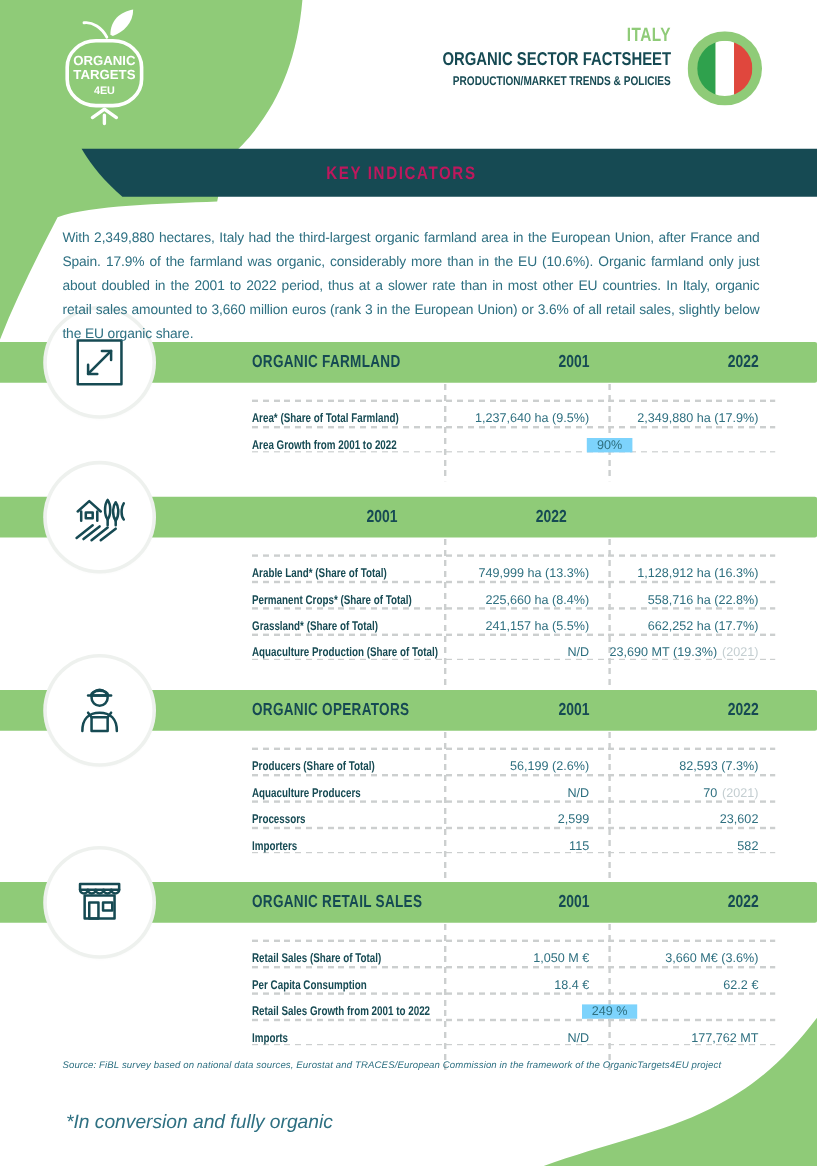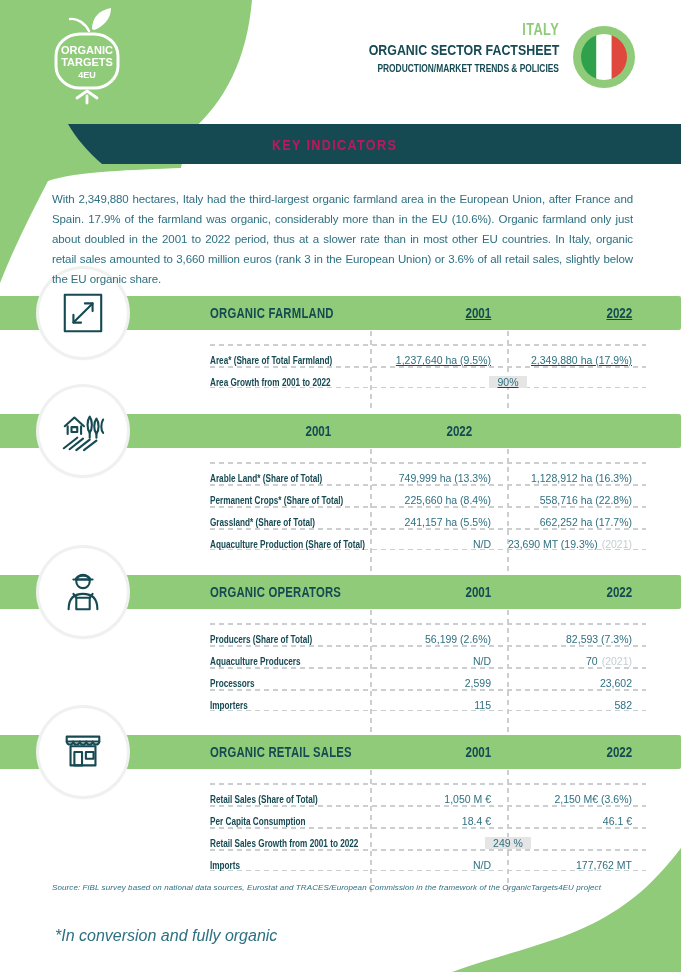--- a/index.html
+++ b/index.html
@@ -34,21 +34,21 @@
 
   
   .intro {
     position:absolute; top:189px; left:52px; width:581px; z-index:2;
     font-size:11.5px; line-height:20px; color:#2E7082; text-align:justify;
     letter-spacing:-0.1px;
   }
 
   
   .section { position:absolute; left:0; width:681px; z-index:1; }
-  .section.s1{ top:296px;text-decoration:underline; } .section.s2{ top:414px; }
+  .section.s1{ top:285px; } .section.s2{ top:414px; }
   .section.s3{ top:575px; } .section.s4{ top:735px; }
 
   .band {
     position:relative; height:34px; background:#8FCB78;
     display:flex; align-items:center; padding-left:210px;
     border-radius:0 2px 2px 0;
   }
   .band-title-wrap { width:160px; overflow:visible; }
   .band-title { font-size:14.5px; font-weight:bold; color:#164A53; letter-spacing:.3px; }
   .yh  { display:flex; justify-content:flex-end; align-items:center;
@@ -72,21 +72,21 @@
   .row::before { content:""; position:absolute; top:0; left:0; right:0; height:1.5px;
            background:repeating-linear-gradient(90deg,#cccfcf 0 5px, transparent 5px 9px); }
   .rows::after { content:""; position:absolute; bottom:0; left:0; right:0; height:1.5px;
            background:repeating-linear-gradient(90deg,#cccfcf 0 5px, transparent 5px 9px); }
   .lab  { width:160px; overflow:visible; font-size:10.5px; font-weight:bold; color:#164A53; }
   .cell { display:flex; justify-content:flex-end; align-items:center;
           white-space:nowrap; font-size:10.5px; color:#2F7080; }
   .c1 { width:137px; padding-right:16px; }
   .c2 { width:139px; padding-right:14px; }
   .span-cell { width:276px; justify-content:center; }
-  .spanval { background:#e5e5e5; padding:0 8px; }
+  .spanval { background:#7dd3fc; padding:0 8px; }
   .note { margin-left:4px; color:#C4CED1; }
 
   
   .source { position:absolute; left:52px; top:883px; z-index:2;
             font-size:8px; font-style:italic; color:#2E7082; letter-spacing:.1px; }
   .footnote { position:absolute; left:55px; top:927px; z-index:2;
             font-size:16px; font-style:italic; color:#2E7082; }
 </style>
 </head>
 <body>
@@ -302,28 +302,28 @@
             <span class="condr y2">2022</span>
           </div>
     </div>
     <div class="rows" style="height: 88px;">
       <div class="vline v1"></div>
       <div class="vline v2"></div>
     <div class="row">
             <div class="lab"><span class="cond">Retail Sales (Share of Total)</span></div>
             <div class="cell c1">1,050 M €</div>
             <div class="cell c2">
-              <span>2,150 M€ (3.6%)</span>
+              <span>3,660 M€ (3.6%)</span>
             </div>
           </div>
           <div class="row">
             <div class="lab"><span class="cond">Per Capita Consumption</span></div>
             <div class="cell c1">18.4 €</div>
             <div class="cell c2">
-              <span>46.1 €</span>
+              <span>62.2 €</span>
             </div>
           </div>
           <div class="row">
             <div class="lab"><span class="cond">Retail Sales Growth from 2001 to 2022</span></div>
             <div class="cell span-cell">
               <span class="spanval">249 %</span>
             </div>
           </div>
           <div class="row">
             <div class="lab"><span class="cond">Imports</span></div>

